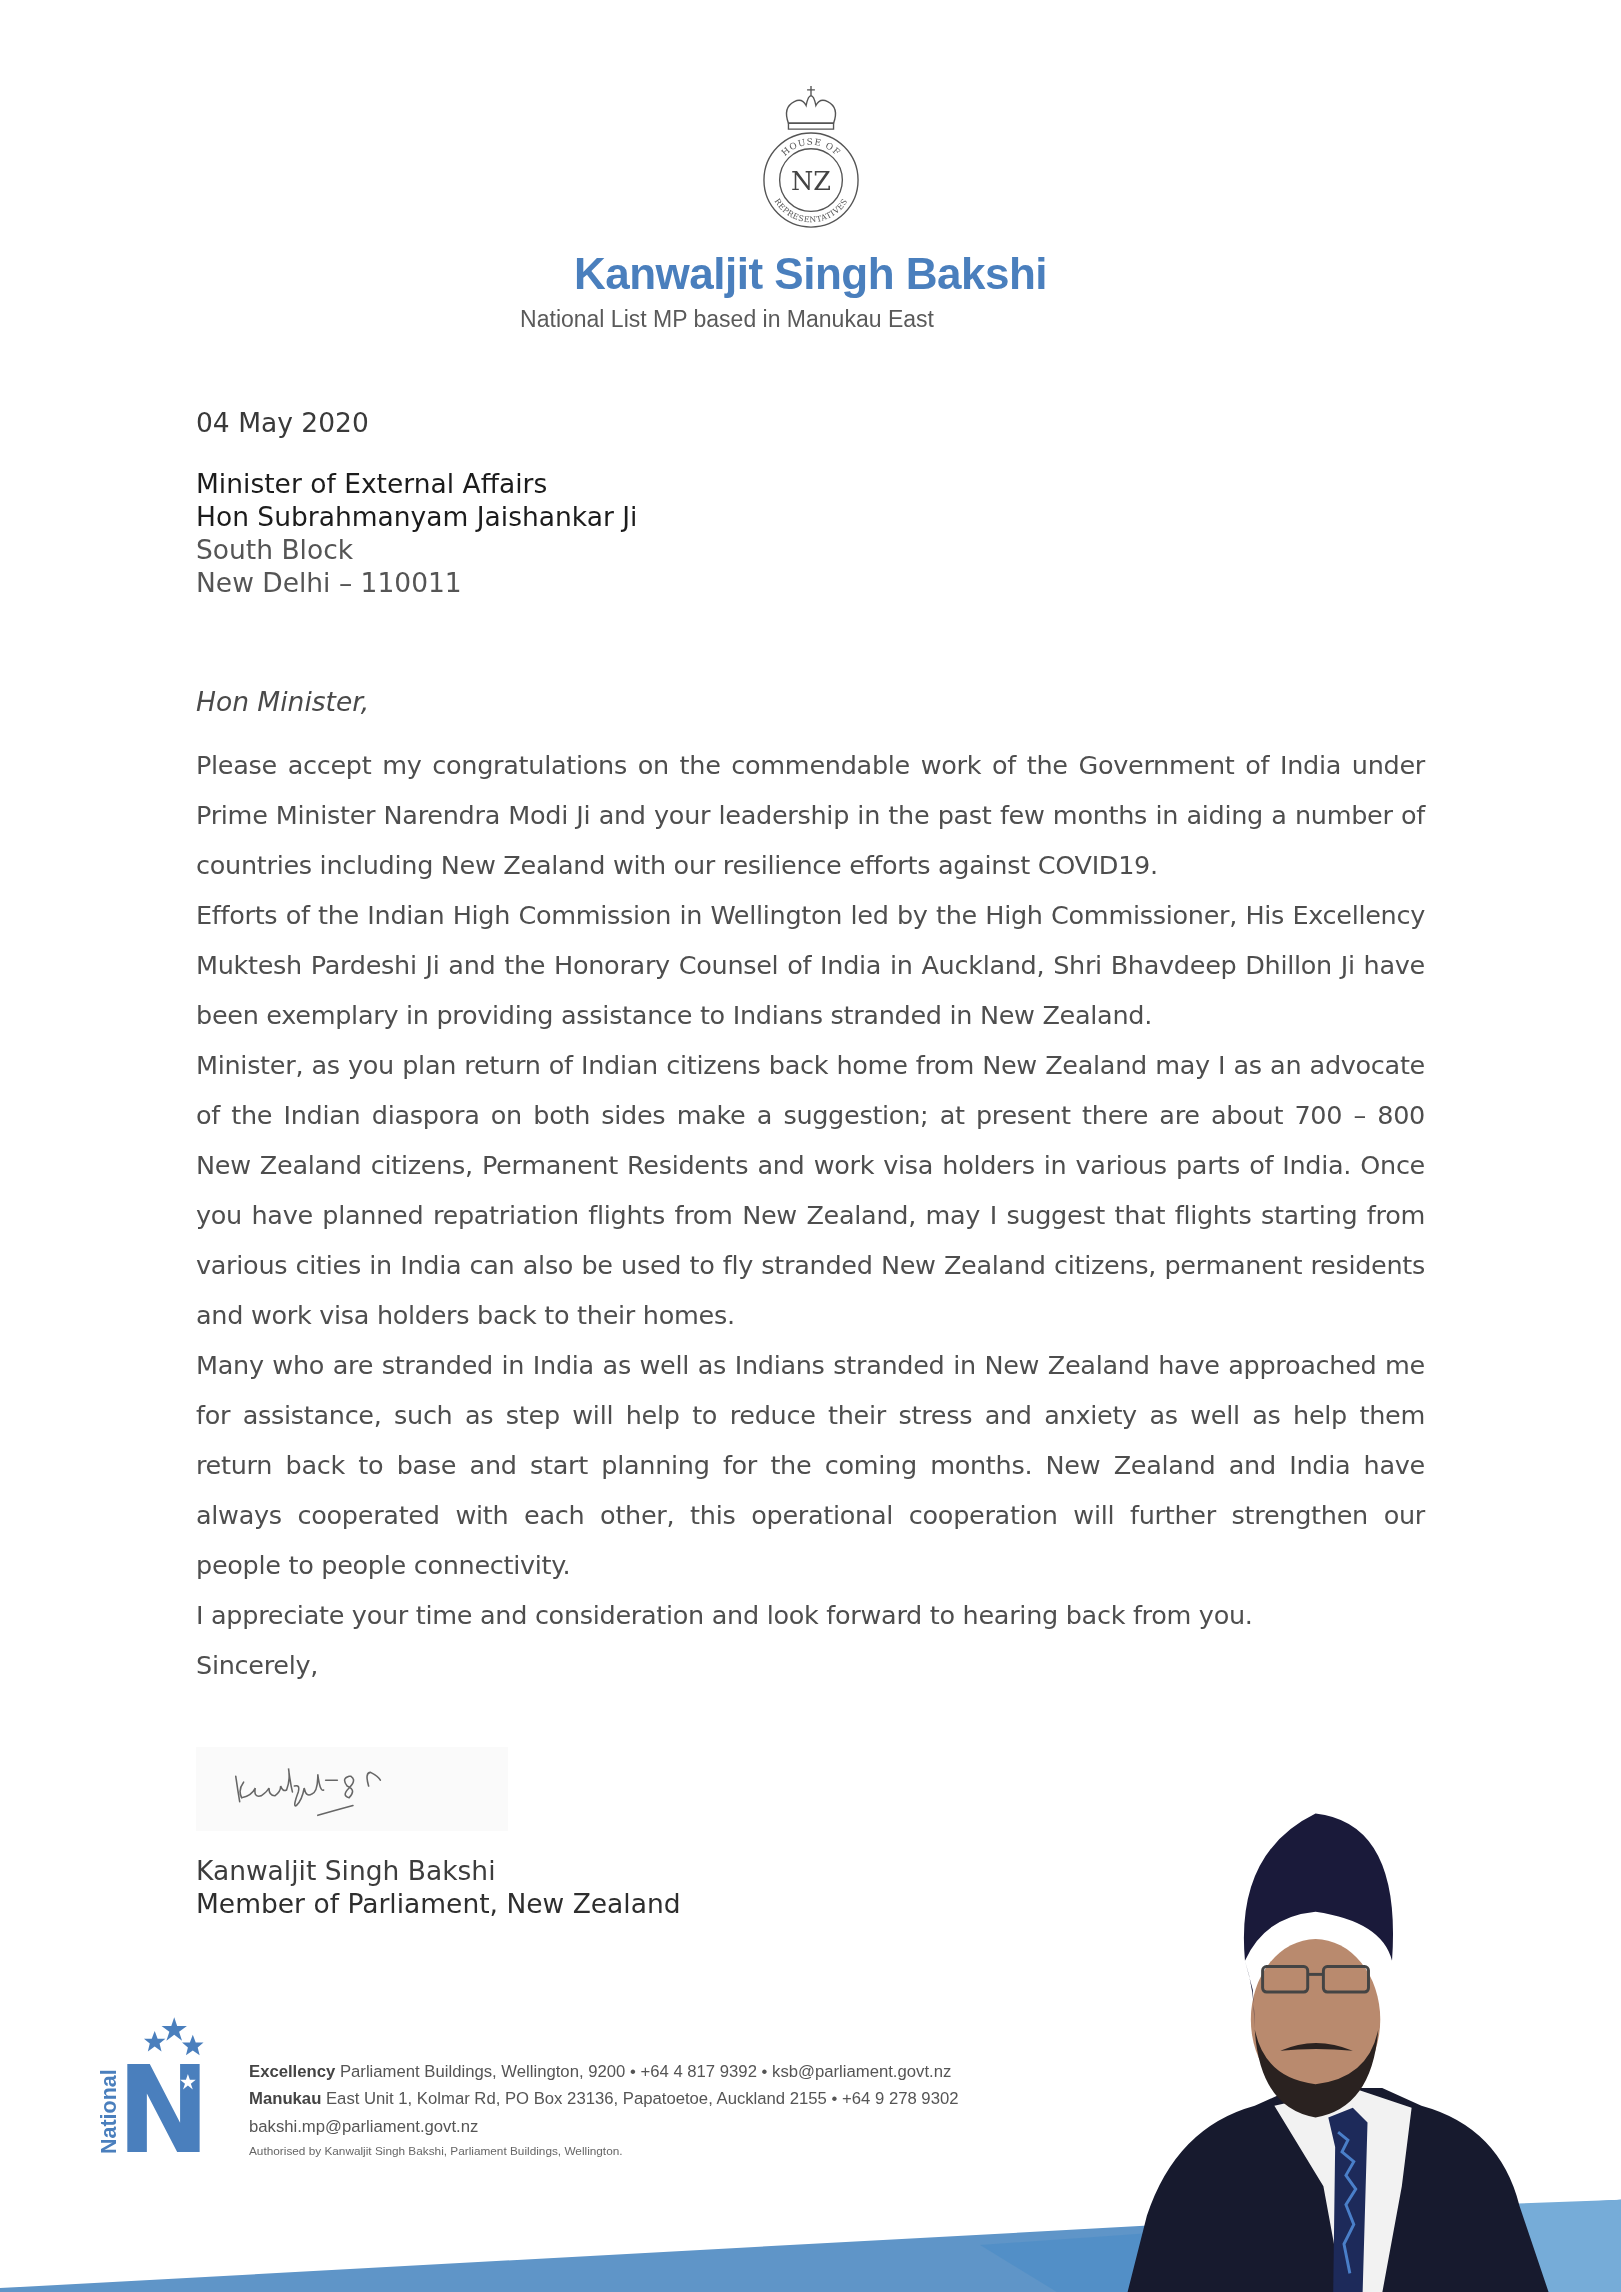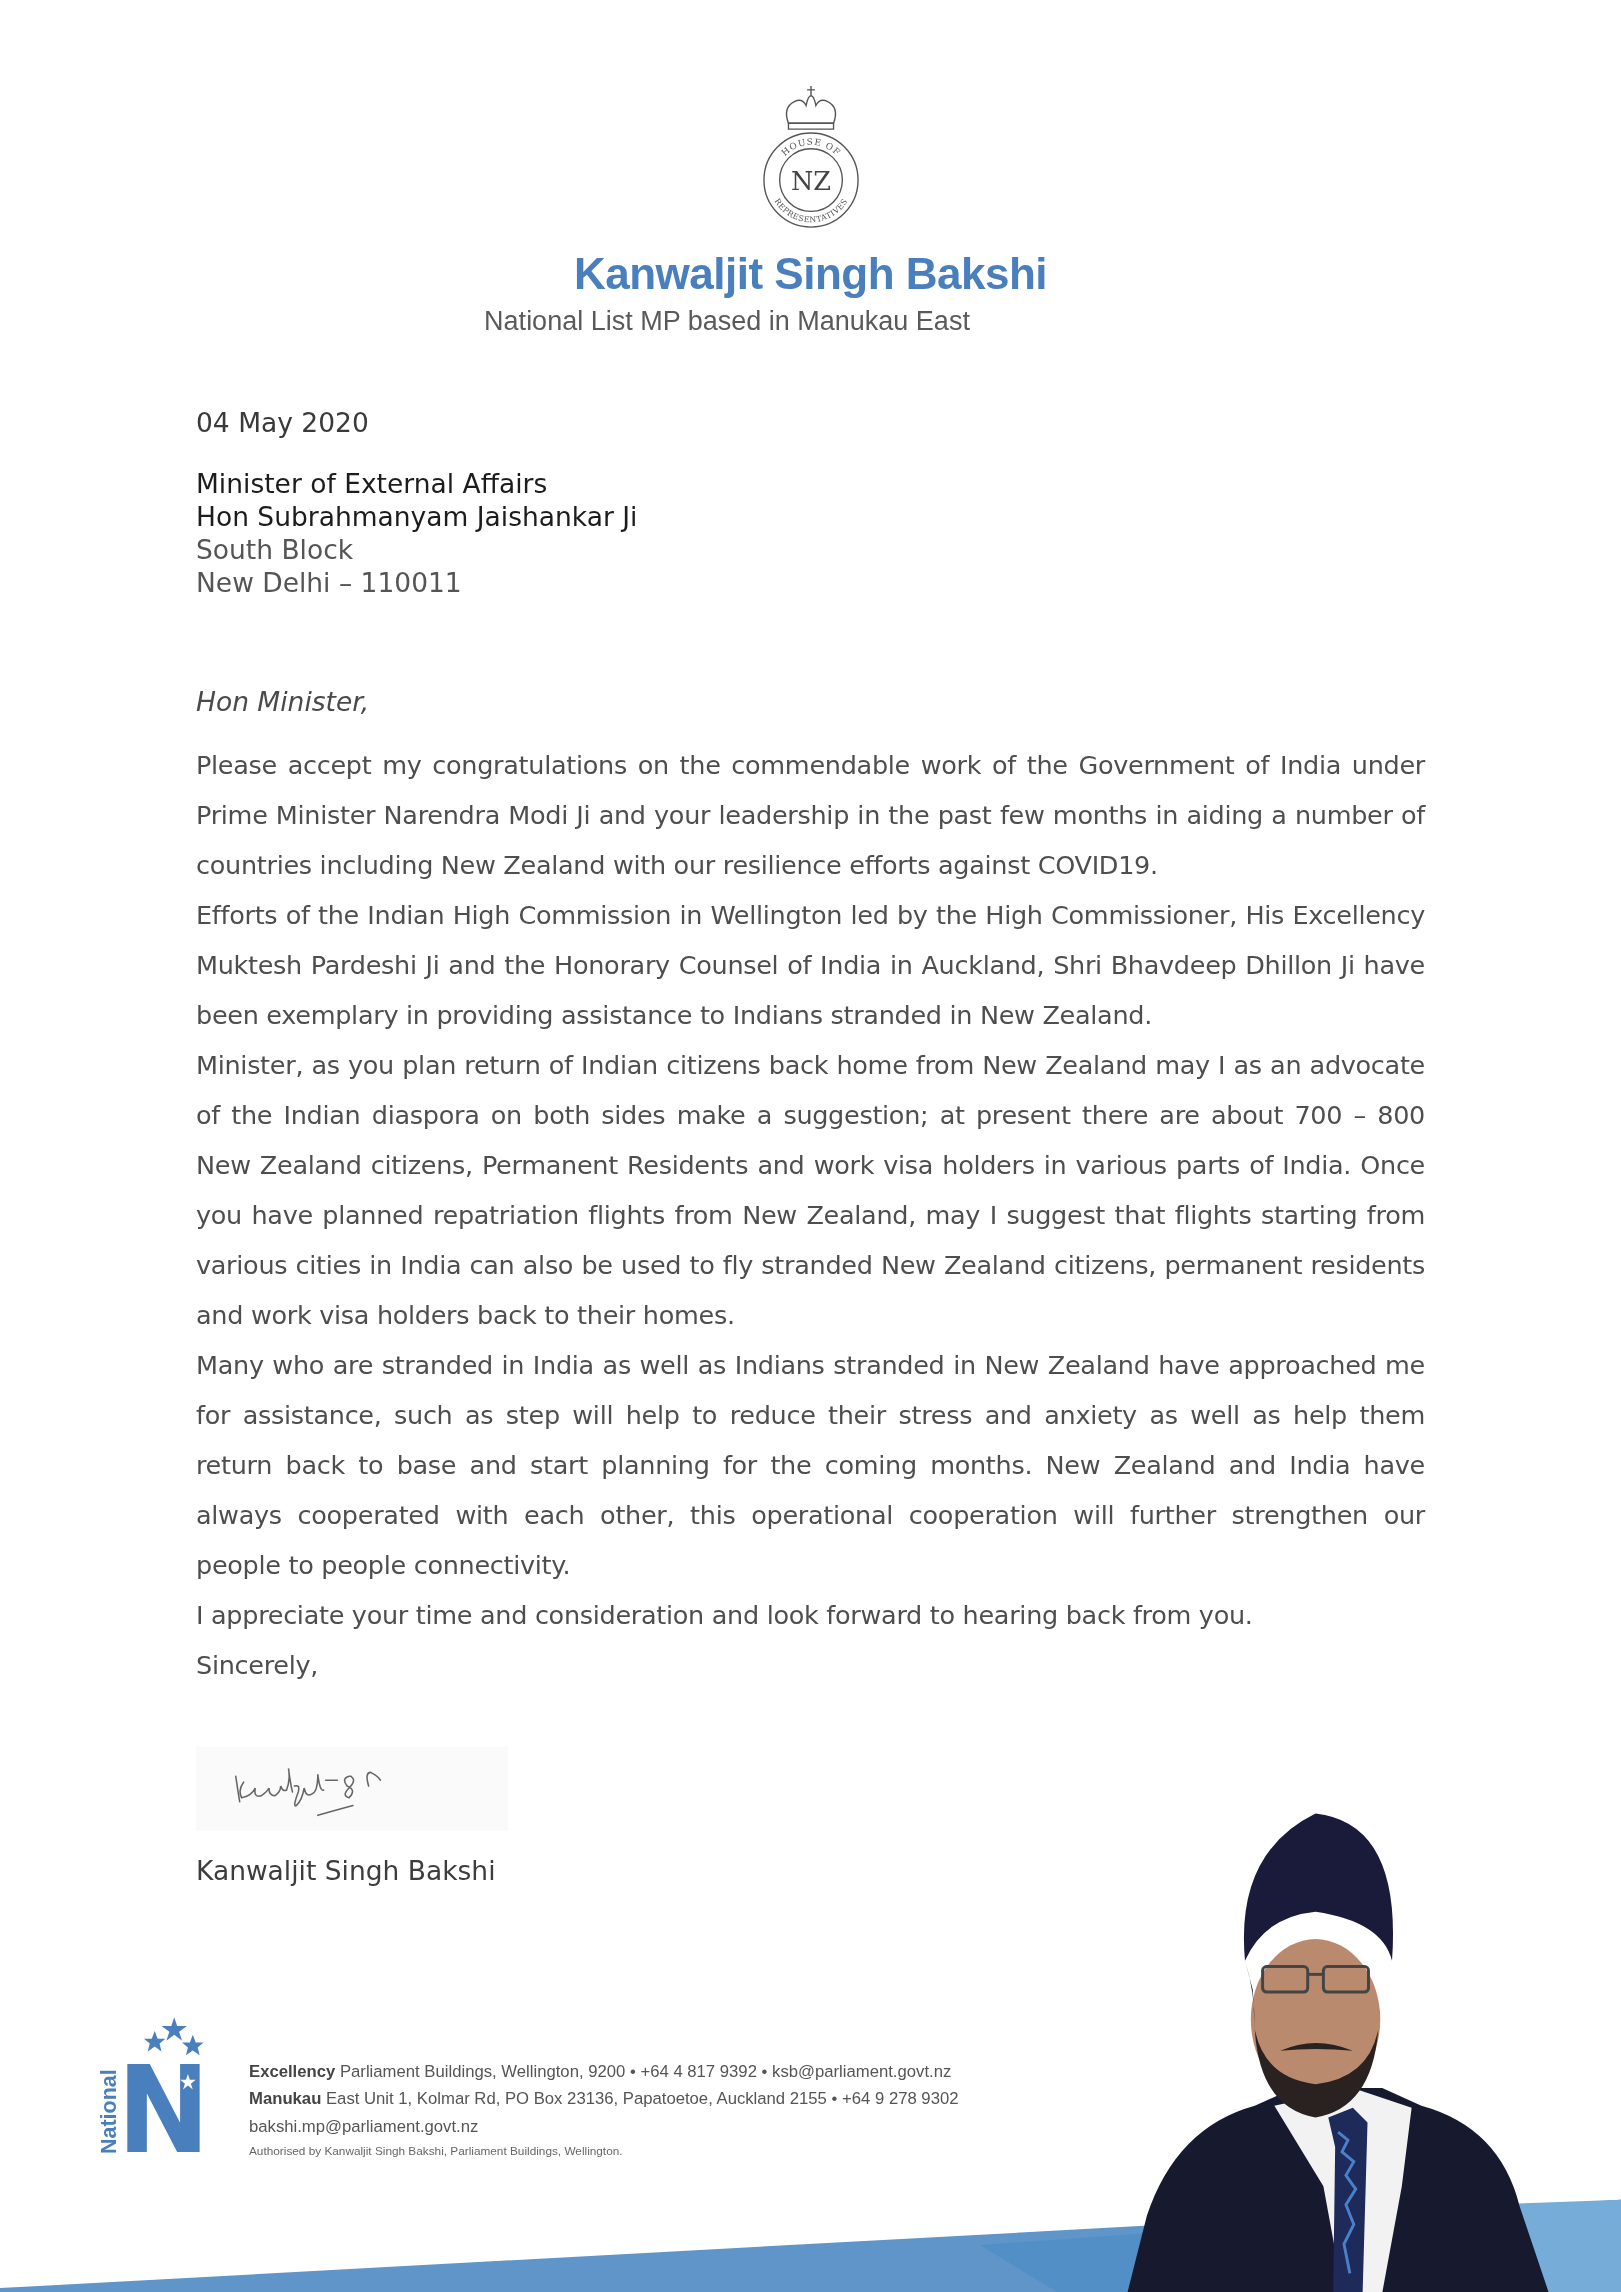--- a/index.html
+++ b/index.html
@@ -8,21 +8,21 @@
       font-family: "DejaVu Sans", sans-serif; color: #444444;
     }
     .crest { position: absolute; left: 759px; top: 84px; width: 104px; height: 149px; }
     .mp-name {
       position: absolute; left: 0; width: 1621px; top: 249px; text-align: center;
       font-family: "Liberation Sans", sans-serif; font-weight: bold; font-size: 44px;
       color: #4a7fbd; letter-spacing: -0.5px;
     }
     .mp-sub {
       position: absolute; left: 0; width: 1454px; top: 306px; text-align: center;
-      font-family: "Liberation Sans", sans-serif; font-size: 27px; color: #5a5a5a;
+      font-family: "Liberation Sans", sans-serif; font-size: 23px; color: #5a5a5a;
     }
     .letter { position: absolute; left: 196px; width: 1229px; font-size: 26.5px; }
     .date { top: 407px; color: #3a3a3a; }
     .addr { top: 467px; line-height: 33px; }
     .addr .dark { color: #1c1c1c; }
     .addr .mid { color: #555; }
     .salutation { top: 686px; color: #4a4a4a; font-style: italic; }
     .body-text {
       top: 740px; line-height: 50px; color: #4e4e4e;
       font-size: 25.5px; letter-spacing: -0.3px;
@@ -105,20 +105,21 @@
       <path d="M132 34 h12"></path>
       <path d="M156 30 q-8 2 -2 10 q10 4 2 12 q-8 -2 0 -10 q8 -8 2 -12 z"></path>
       <path d="M176 40 q-4 -14 2 -14 q8 4 10 8"></path>
       <path d="M124 70 q14 -4 36 -10"></path>
     </g>
   </svg>
 </div>
 
 <div class="letter signer">
   <div>Kanwaljit Singh Bakshi</div>
+  <div style="color:#2e2e2e">Member of Parliament, New Zealand</div>
 </div>
 
 <svg class="footer-logo" viewBox="0 0 132 150">
   <g fill="#4a7fbd">
     <polygon points="78,0 81,9 91,9 83,15 86,24 78,18 70,24 73,15 65,9 75,9"></polygon>
     <polygon points="58,14 61,22 69,22 63,27 65,35 58,30 51,35 53,27 47,22 55,22"></polygon>
     <polygon points="97,18 100,26 108,26 102,31 104,39 97,34 90,39 92,31 86,26 94,26"></polygon>
     <polygon points="30,48 53,48 84,108 84,48 104,48 104,138 81,138 50,78 50,138 30,138"></polygon>
     <text x="0" y="0" transform="translate(18,140) rotate(-90)" font-family="Liberation Sans, sans-serif" font-weight="bold" font-size="22" fill="#4a7fbd">National</text>
   </g>

